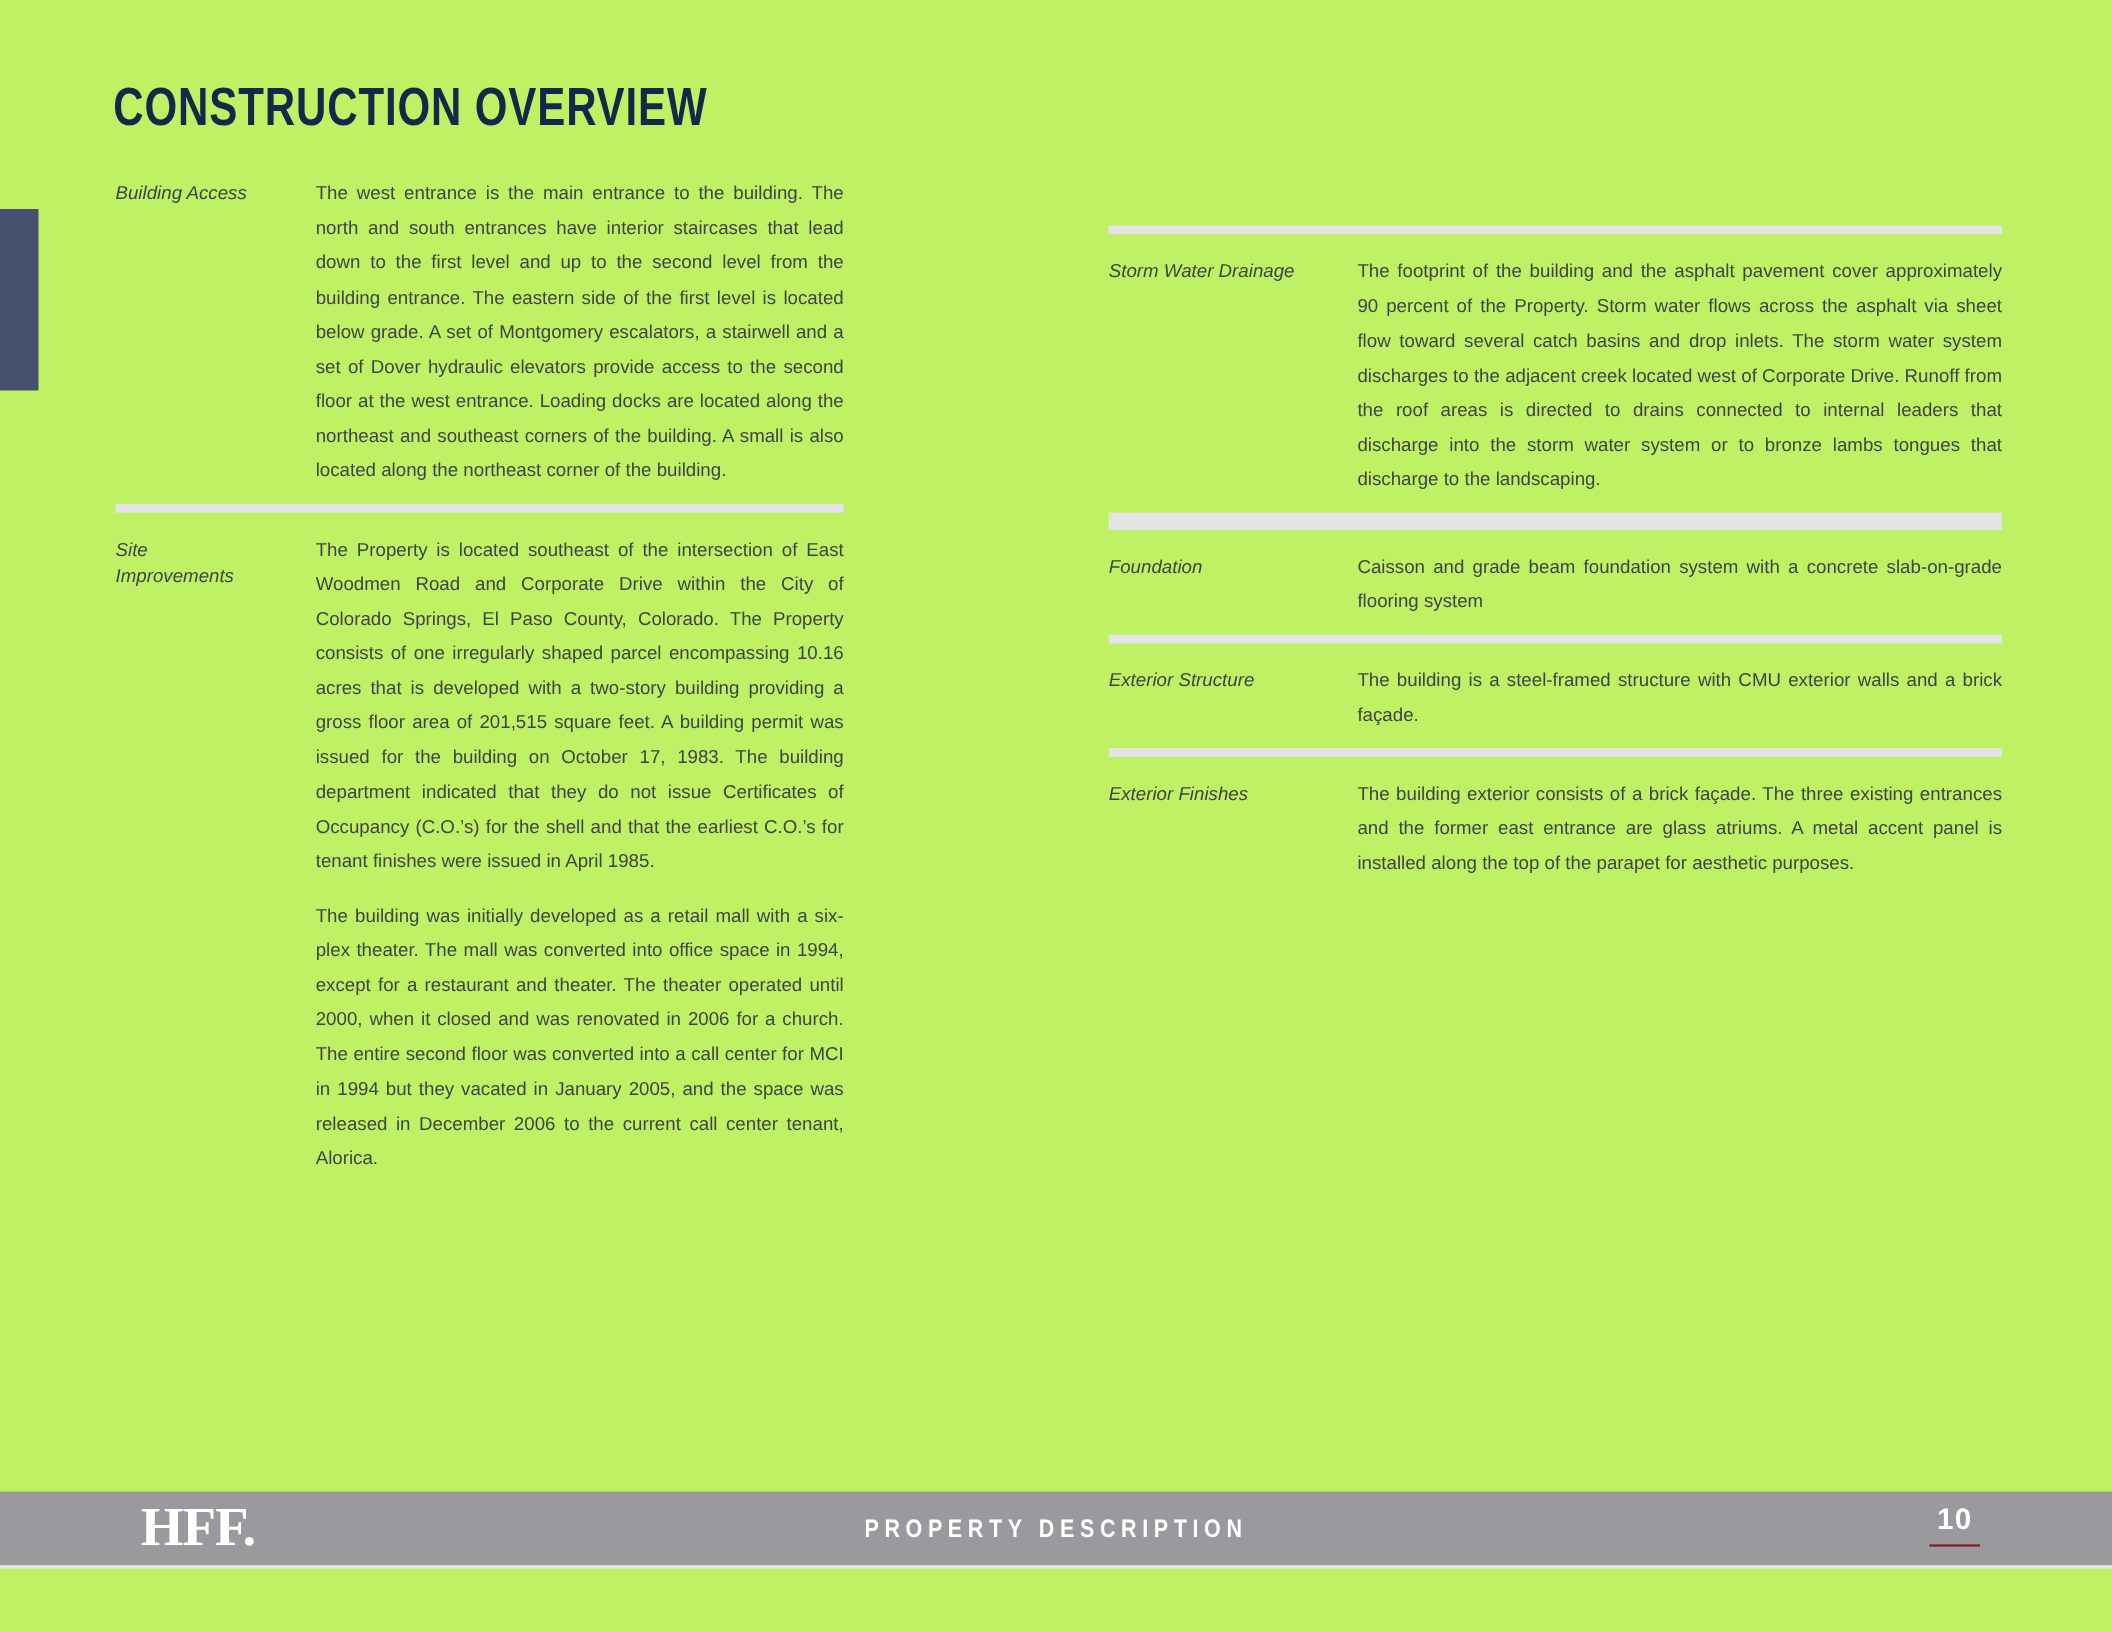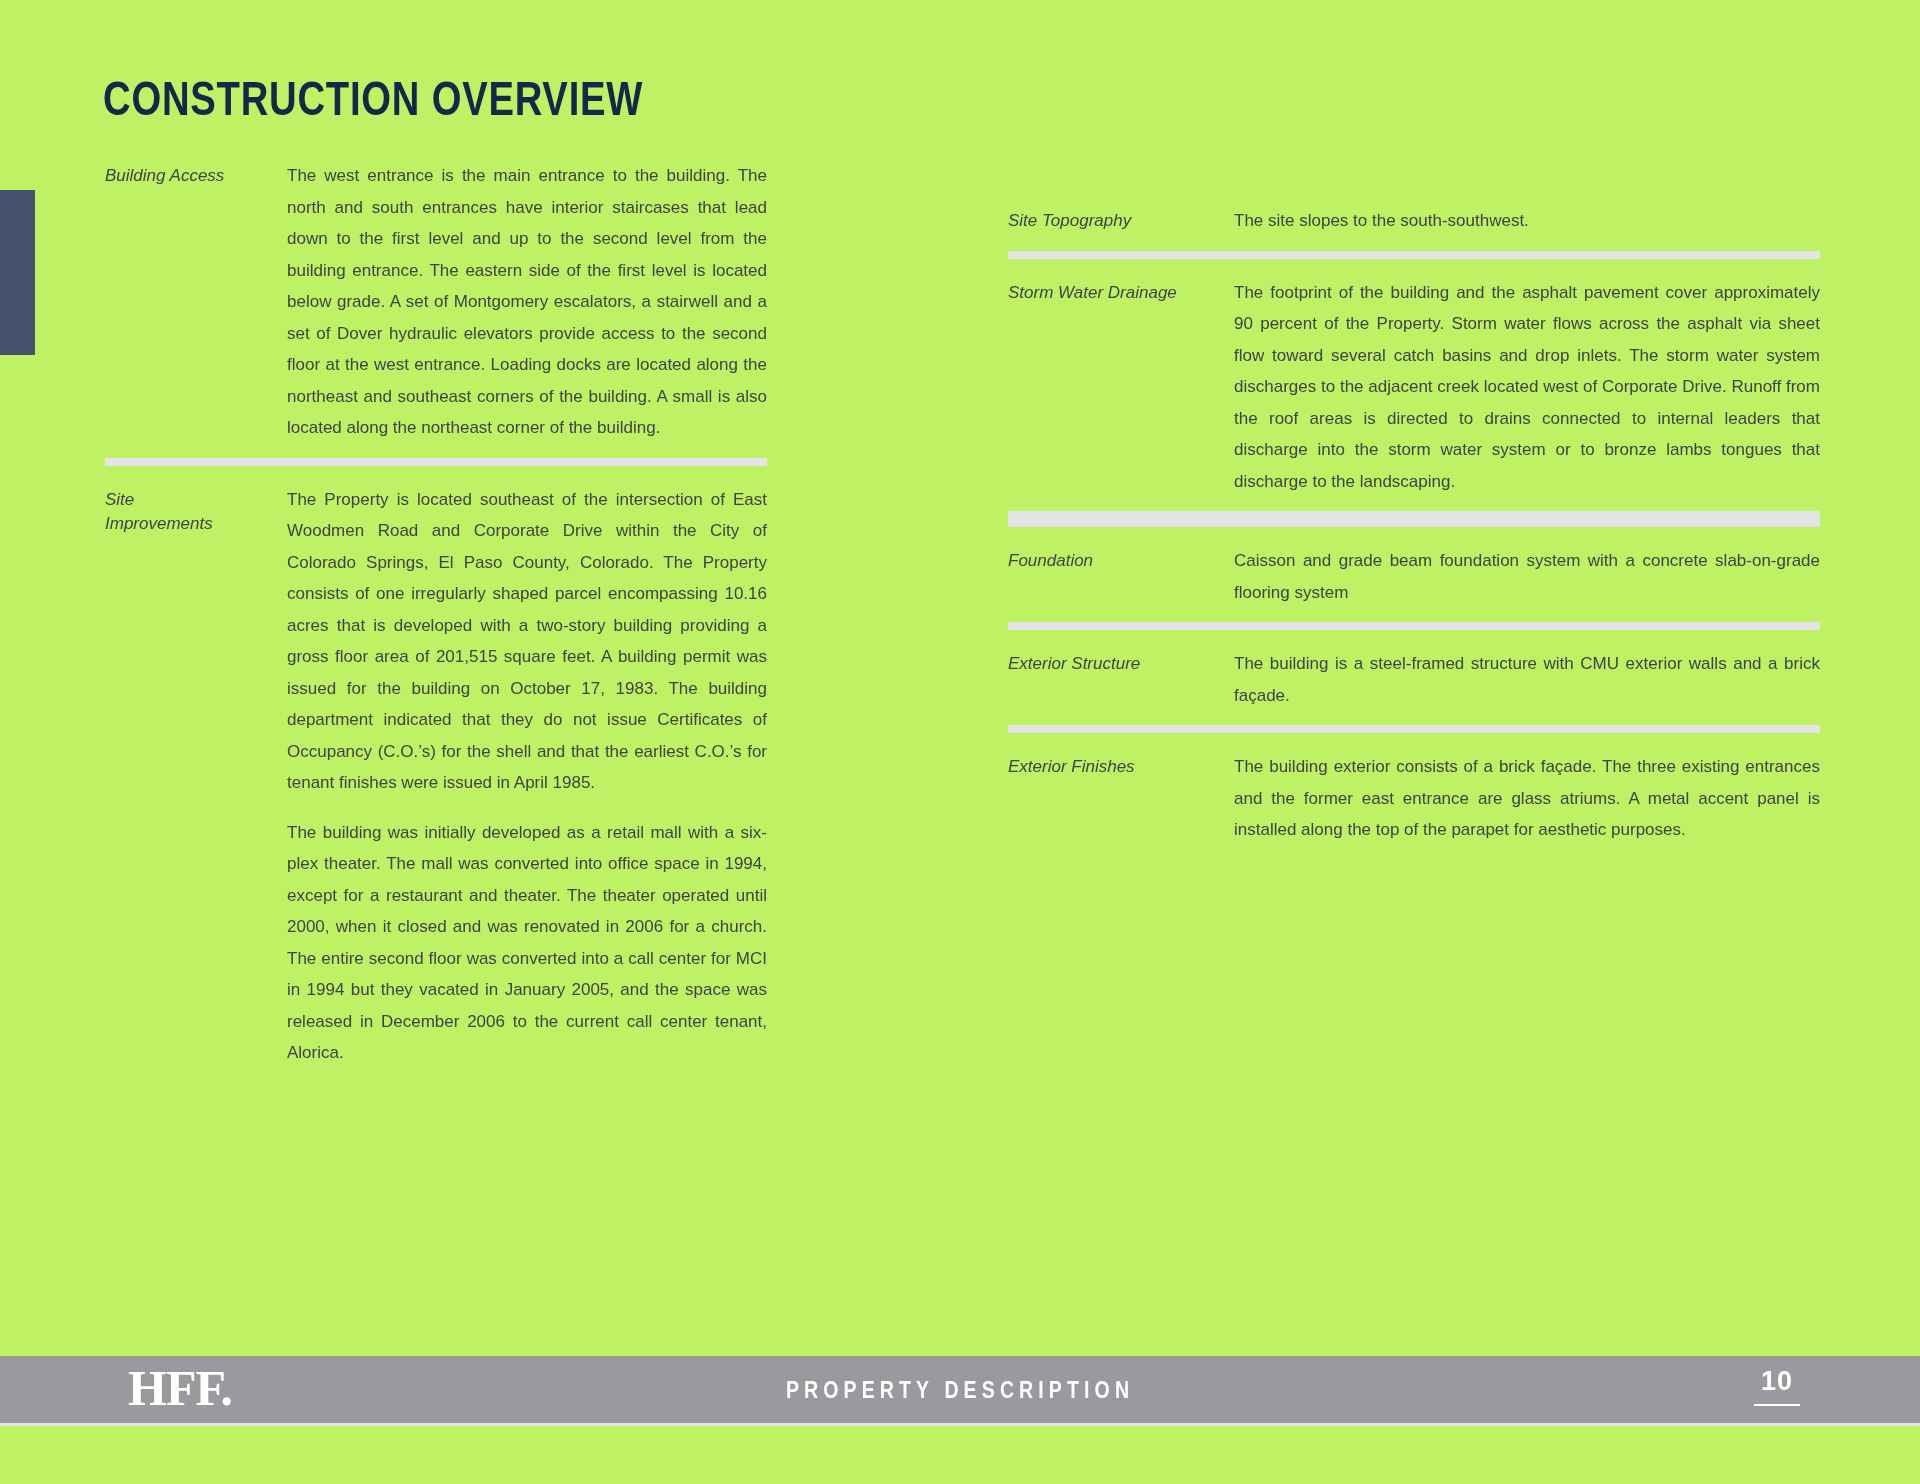--- a/index.html
+++ b/index.html
@@ -38,21 +38,21 @@
     font-family:"Liberation Serif",serif;font-weight:bold;font-size:50px;
     color:var(--footer-text,#ffffff);letter-spacing:-1px;
   }
   .footer-title{
     position:absolute;left:50%;top:50%;transform:translate(-50%,-50%) scaleX(0.85);
     font-size:23px;font-weight:bold;letter-spacing:6px;color:var(--footer-text,#ffffff);white-space:nowrap;
   }
   .page-num{
     position:absolute;right:120px;top:10px;width:46px;text-align:center;
     font-size:27px;font-weight:bold;color:var(--footer-text,#ffffff);
-    border-bottom:2px solid #ffffff;padding-bottom:7px;letter-spacing:1px;
+    border-bottom:2px solid #7f1d1d;padding-bottom:7px;letter-spacing:1px;
   }
 </style>
 </head>
 <body>
 
 <div class="page">
   <div class="side-tab"></div>
   <h1 class="title">CONSTRUCTION OVERVIEW</h1>
 
   <div class="col col-left">
@@ -65,26 +65,20 @@
       <div class="divider"></div>
       <div class="section-row">
         <div class="label">Site Improvements</div>
         <div class="body">
           <p>The Property is located southeast of the intersection of East Woodmen Road and Corporate Drive within the City of Colorado Springs, El Paso County, Colorado. The Property consists of one irregularly shaped parcel encompassing 10.16 acres that is developed with a two-story building providing a gross floor area of 201,515 square feet. A building permit was issued for the building on October 17, 1983.  The building department indicated that they do not issue Certificates of Occupancy (C.O.’s) for the shell and that the earliest C.O.’s for tenant finishes were issued in April 1985.</p>
           <p>The building was initially developed as a retail mall with a six-plex theater. The mall was converted into office space in 1994, except for a restaurant and theater. The theater operated until 2000, when it closed and was renovated in 2006 for a church. The entire second floor was converted into a call center for MCI in 1994 but they vacated in January 2005, and the space was released in December 2006 to the current call center tenant, Alorica.</p>
         </div>
       </div>
     </div>
   <div class="col col-right">
-      <div class="section-row">
-        <div class="label">Site Topography</div>
-        <div class="body">
-          <p>The site slopes to the south-southwest.</p>
-        </div>
-      </div>
       <div class="divider"></div>
       <div class="section-row">
         <div class="label">Storm Water Drainage</div>
         <div class="body">
           <p>The footprint of the building and the asphalt pavement cover approximately 90 percent of the Property. Storm water flows across the asphalt via sheet flow toward several catch basins and drop inlets. The storm water system discharges to the adjacent creek located west of Corporate Drive. Runoff from the roof areas is directed to drains connected to internal leaders that discharge into the storm water system or to bronze lambs tongues that discharge to the landscaping.</p>
         </div>
       </div>
       <div class="divider"></div>
       <div class="divider"></div>
       <div class="section-row">

